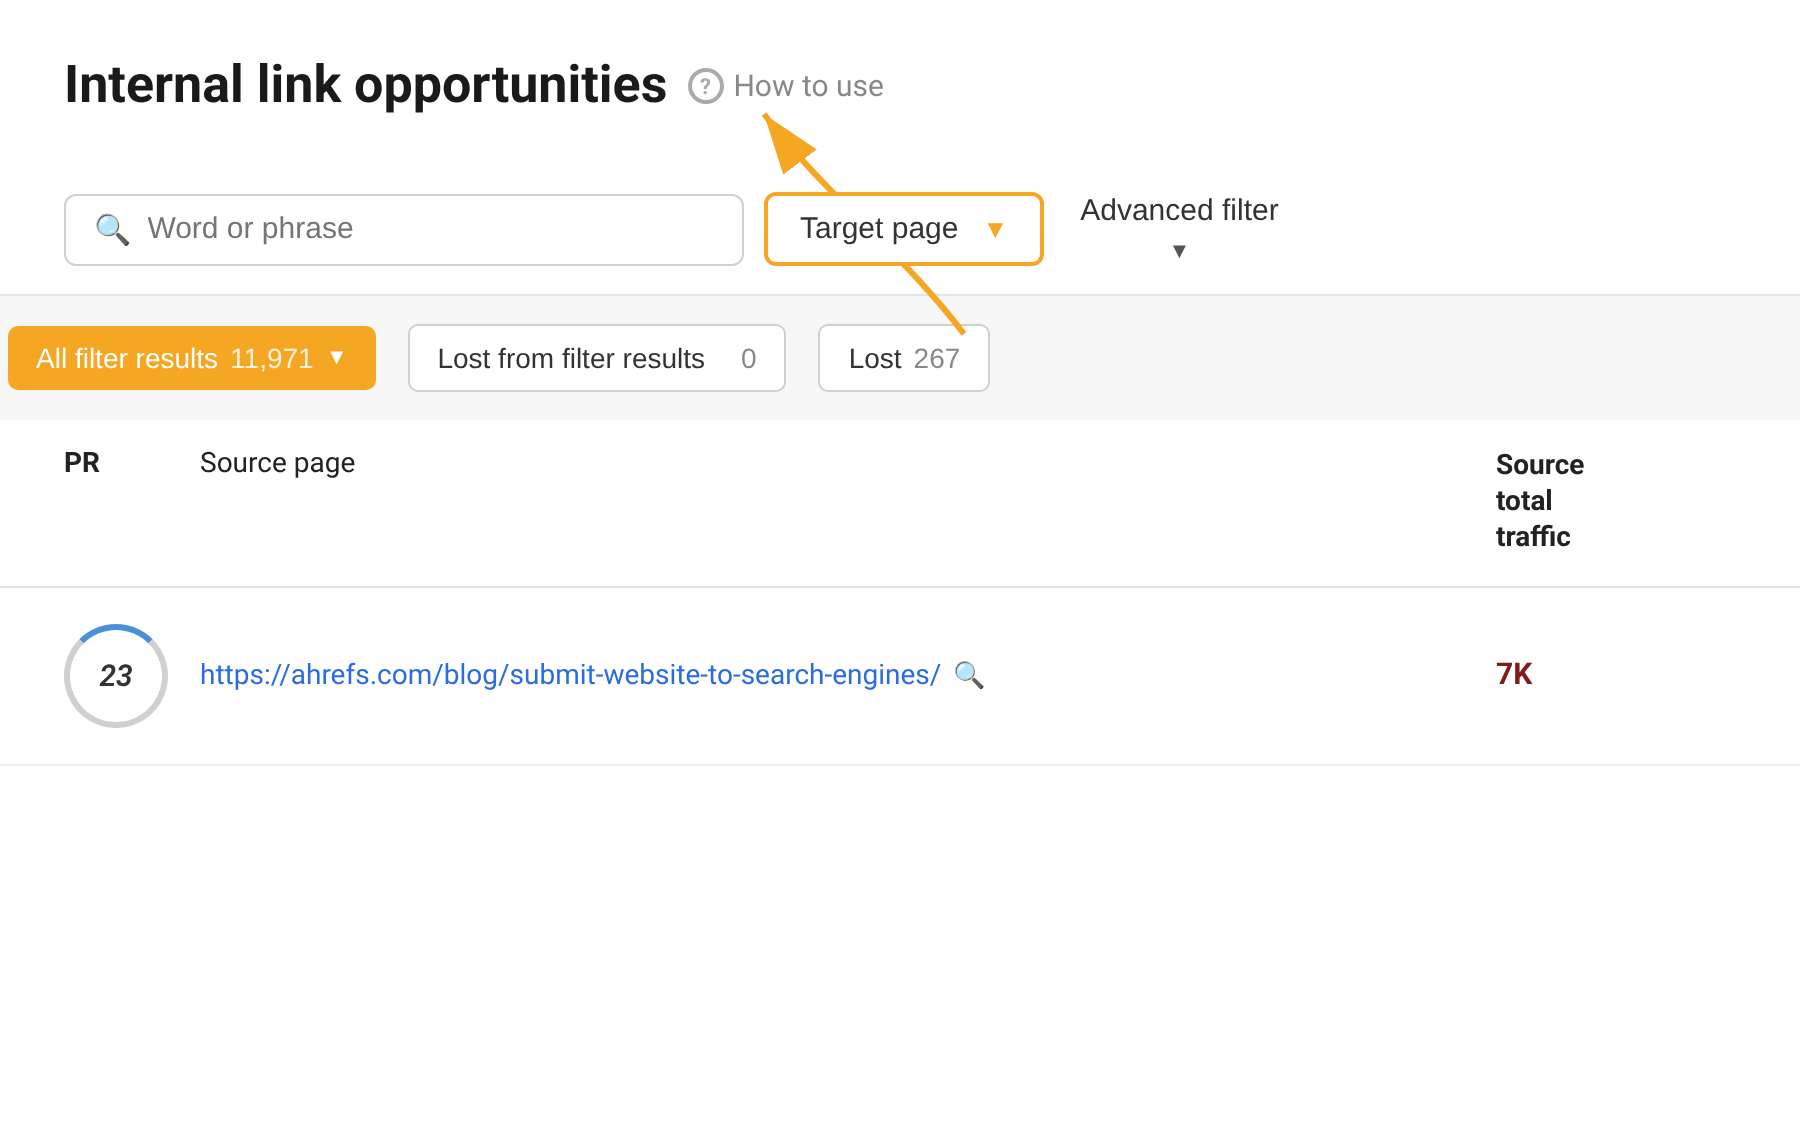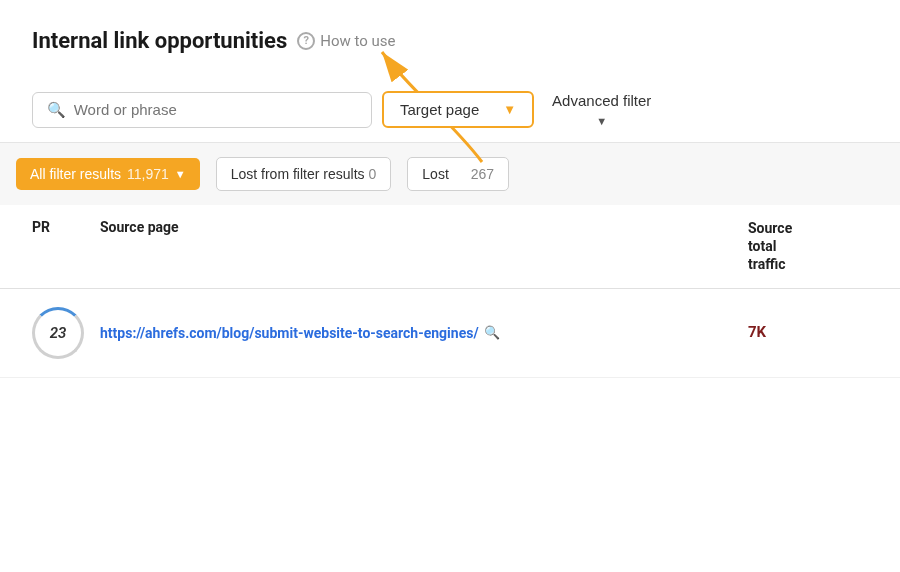--- a/index.html
+++ b/index.html
@@ -16,21 +16,21 @@
     }
 
     .header {
       display: flex;
       align-items: center;
       gap: 10px;
       margin-bottom: 24px;
     }
 
     .page-title {
-      font-size: 22px;
+      font-size: 26px;
       font-weight: 700;
       color: #1a1a1a;
     }
 
     .how-to-use {
       display: flex;
       align-items: center;
       gap: 5px;
       color: #888;
       font-size: 15px;
@@ -79,21 +79,21 @@
       outline: none;
       font-size: 15px;
       color: #7f1d1d;
       background: transparent;
       width: 100%;
     }
 
     .target-page-btn {
       display: flex;
       align-items: center;
-      gap: 24px;
+      gap: 12px;
       border: 2.5px solid #f5a623;
       border-radius: 6px;
       padding: 8px 16px;
       font-size: 15px;
       font-weight: 500;
       color: #333;
       background: #fff;
       cursor: pointer;
       margin-left: 10px;
       position: relative;
@@ -155,39 +155,39 @@
     }
 
     .tab-all .arrow {
       font-size: 11px;
       color: #fff;
     }
 
     .tab-lost-filter {
       display: flex;
       align-items: flex-end;
-      gap: 4px;
+      gap: 18px;
       background: #fff;
       border: 1.5px solid #d0d0d0;
       border-radius: 5px;
       padding: 8px 14px;
       font-size: 14px;
       color: #333;
       cursor: pointer;
       margin-left: 8px;
     }
 
     .tab-lost-filter .count {
       color: #888;
     }
 
     .tab-lost {
       display: flex;
       align-items: center;
-      gap: 22px;
+      gap: 6px;
       background: #fff;
       border: 1.5px solid #d0d0d0;
       border-radius: 5px;
       padding: 8px 14px;
       font-size: 14px;
       color: #333;
       cursor: pointer;
       margin-left: 8px;
     }
 
@@ -211,21 +211,21 @@
     .col-pr {
       width: 68px;
       font-size: 14px;
       font-weight: 700;
       color: #222;
     }
 
     .col-source-page {
       flex: 1;
       font-size: 14px;
-      font-weight: 700;
+      font-weight: 400;
       color: #222;
     }
 
     .col-traffic {
       width: 120px;
       font-size: 14px;
       font-weight: 700;
       color: #222;
       text-align: left;
       line-height: 1.3;
@@ -324,21 +324,21 @@
         <marker id="arrowhead" markerWidth="10" markerHeight="7" refX="10" refY="3.5" orient="auto">
           <polygon points="0 0, 10 3.5, 0 7" fill="#f5a623"></polygon>
         </marker>
       </defs>
       <path d="M 130 120 C 100 80, 60 50, 30 10" stroke="#f5a623" stroke-width="3" fill="none" marker-end="url(#arrowhead)"></path>
     </svg>
   </div>
 </div>
 
 <div class="tabs-row">
-  <div style="padding-left: 16px; display: flex; align-items: center; gap: 8px;">
+  <div style="padding-left: 4px; display: flex; align-items: center; gap: 8px;">
     <button class="tab-all">
       <span>All filter results</span>
       <span class="count">11,971</span>
       <span class="arrow">▼</span>
     </button>
     <button class="tab-lost-filter">
       <span>Lost from filter results</span>
       <span class="count">0</span>
     </button>
     <button class="tab-lost">

